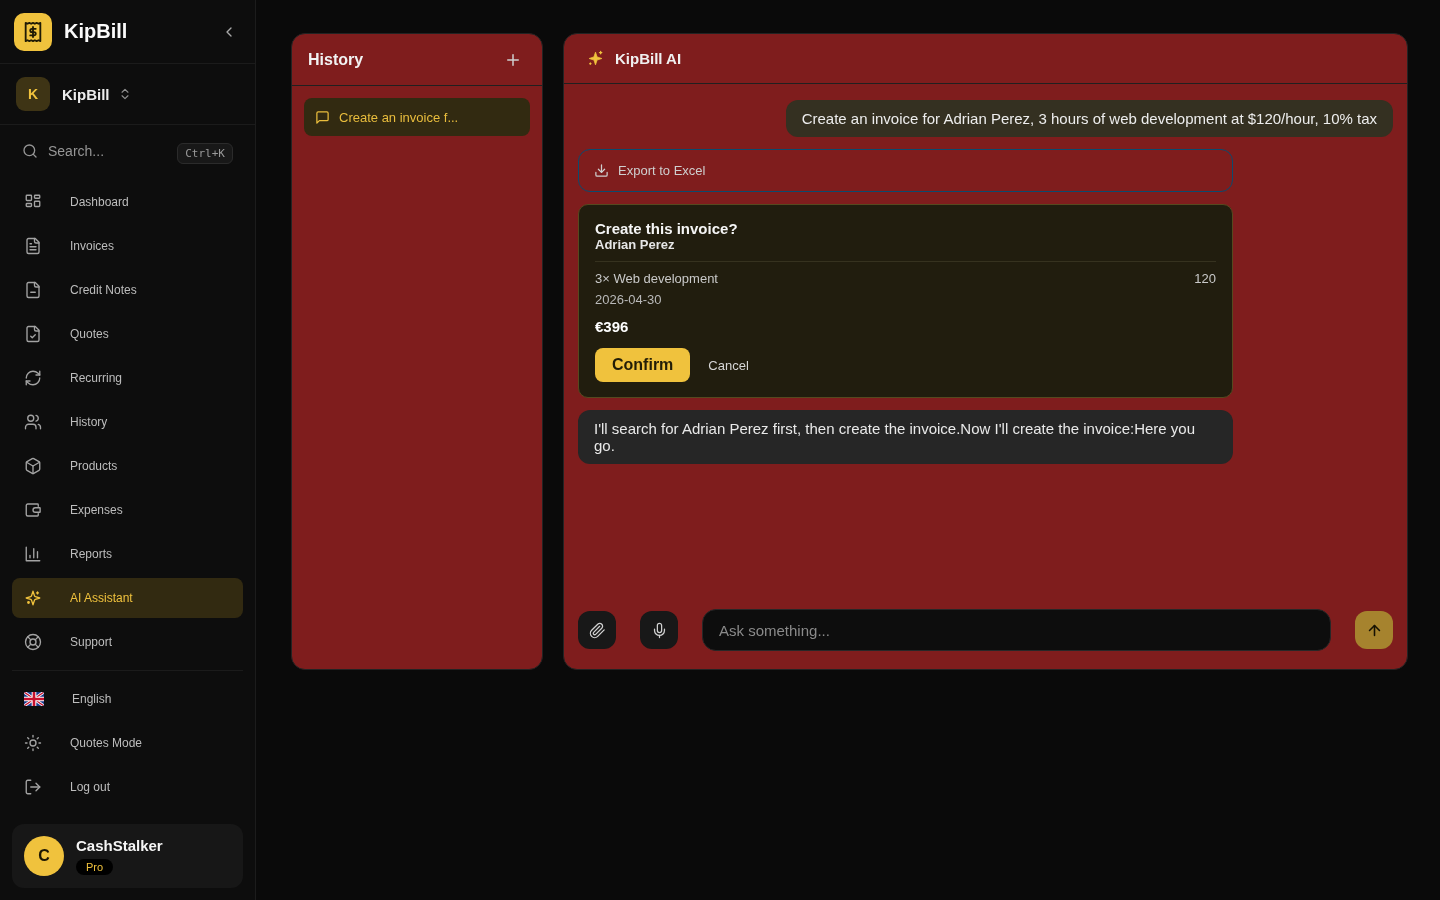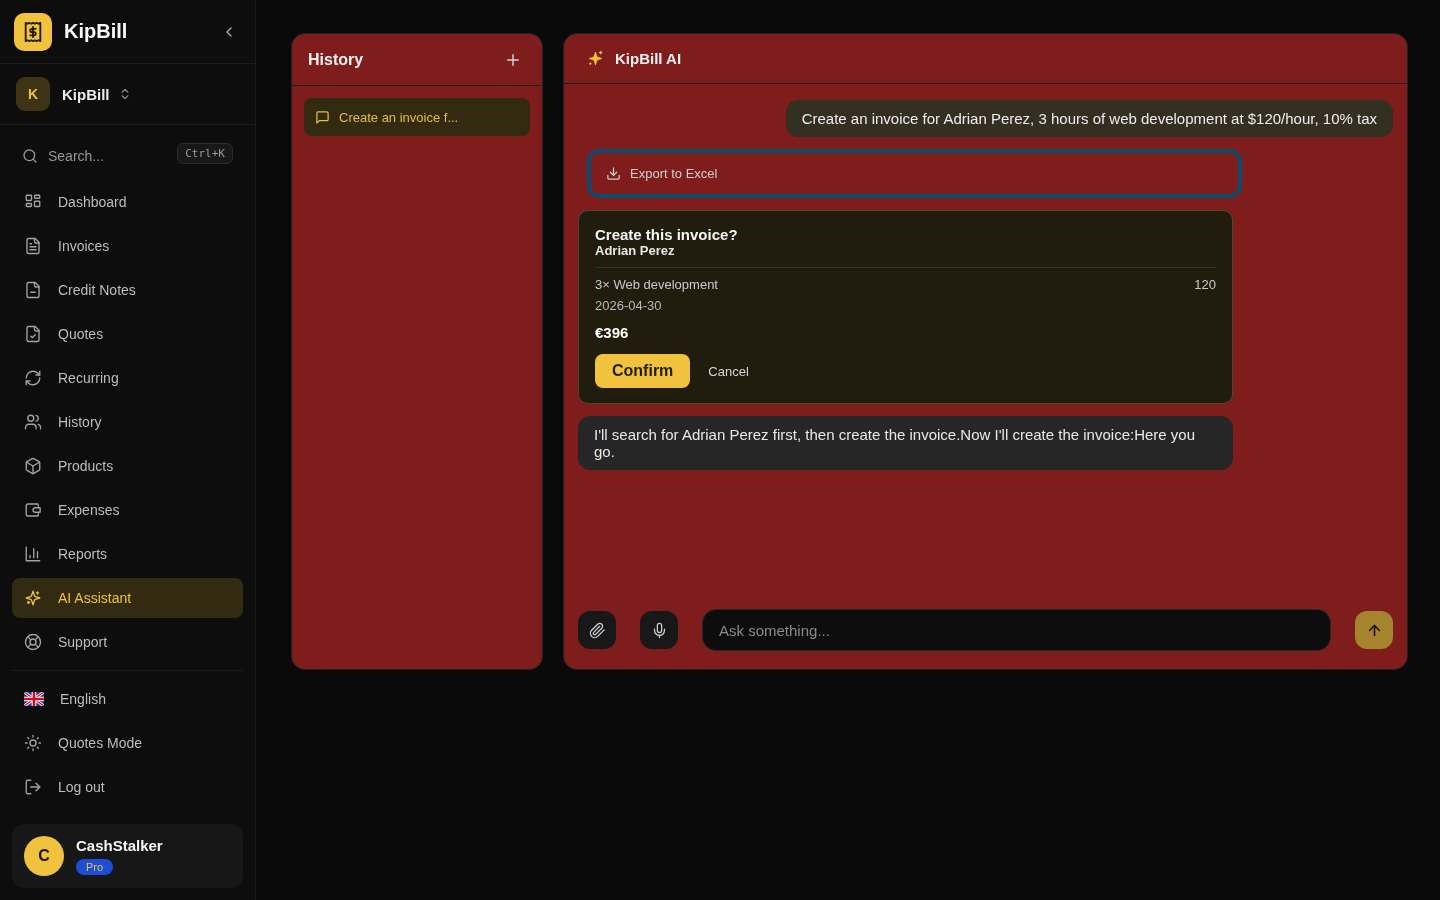--- a/index.html
+++ b/index.html
@@ -17,40 +17,40 @@
   .app-title { margin-left:12px; font-size:20px; font-weight:bold; color:#fafafa; }
   .collapse-btn { margin-left:auto; color:#a8a8a8; background:none; border:none;
     cursor:pointer; display:flex; align-items:center; padding:4px; }
   .sb-workspace { height:61px; display:flex; align-items:center; padding:0 16px;
     border-bottom:1px solid #1b1b1b; cursor:pointer; }
   .ws-avatar { width:34px; height:34px; border-radius:9px; background:#3e3415;
     color:#f0c23d; font-weight:bold; font-size:14px; display:flex;
     align-items:center; justify-content:center; }
   .ws-name { margin-left:12px; font-size:15px; font-weight:600; color:#ececec; }
   .ws-caret { margin-left:8px; color:#8f8f8f; display:flex; }
-  .sb-search { margin:12px 14px 6px; display:flex; align-items:flex-end; gap:10px;
+  .sb-search { margin:12px 14px 6px; display:flex; align-items:flex-start; gap:10px;
     color:#969696; font-size:14px; padding:6px 8px; border-radius:8px; cursor:pointer; }
   .kbd { margin-left:auto; font-family:"DejaVu Sans Mono", monospace; font-size:11px;
     color:#9a9a9a; background:#181818; border:1px solid #2b2b2b; border-radius:6px;
     padding:3px 7px; }
   .sb-nav { padding:6px 12px 0; }
   .nav-item { height:40px; margin-bottom:4px; border-radius:8px; display:flex;
-    align-items:center; gap:16px; padding:0 12px; color:#bdbdbd; font-size:14px;
+    align-items:center; gap:28px; padding:0 12px; color:#bdbdbd; font-size:12px;
     cursor:pointer; }
   .nav-item .ic { color:#a3a3a3; display:flex; }
   .nav-item.active { background:#322a11; color:#f0c23d; }
   .nav-item.active .ic { color:#f0c23d; }
   .sb-divider { border-top:1px solid #1b1b1b; margin:8px 0 8px; }
   .sb-user { margin:12px; margin-top:auto; background:#171717; border-radius:12px;
     padding:12px; display:flex; align-items:center; gap:12px; cursor:pointer; }
   .user-avatar { width:40px; height:40px; border-radius:50%; background:#f0c23d;
     color:#1b1603; font-weight:bold; font-size:16px; display:flex; align-items:center;
     justify-content:center; }
   .user-name { font-size:15px; font-weight:bold; color:#f5f5f5; }
-  .plan-badge { display:inline-block; margin-top:5px; background:#1d4ed8; color:#f0c23d;
+  .plan-badge { display:inline-block; margin-top:5px; background:#000000; color:#f0c23d;
     font-size:11px; padding:2px 10px; border-radius:999px; }
   .flag { width:20px; height:14px; border-radius:2px; overflow:hidden; display:block; }
 
   
   .main { flex:1; display:flex; gap:20px; padding:33px 32px 34px 35px; background:#0a0a0a; }
   .panel { background:#7f1d1d; border:1px solid #232323; border-radius:14px;
     display:flex; flex-direction:column; overflow:hidden; }
 
   
   .history { width:252px; min-width:252px; }
@@ -68,23 +68,23 @@
   
   .chat { flex:1; }
   .chat-header { height:50px; display:flex; align-items:center; gap:10px; padding:0 22px;
     border-bottom:1px solid #202020; }
   .chat-title { font-size:15px; font-weight:bold; color:#f0f0f0; }
   .messages { flex:1; padding:16px 14px 0 14px; display:flex; flex-direction:column;
     gap:12px; overflow:hidden; }
   .msg-user-row { display:flex; justify-content:flex-end; }
   .bubble-user { background:#343021; border-radius:12px; padding:10px 16px; font-size:15px;
     color:#ededed; max-width:85%; }
-  .tool-export { width:655px; border:4px solid #0c4a6e; border-radius:12px;
+  .tool-export { width:655px; border:1px solid #0c4a6e; border-radius:12px;
     padding:13px 15px; display:flex; align-items:center; gap:9px; color:#cfcfcf;
-    font-size:13px; cursor:pointer;margin-left:9px; }
+    font-size:13px; cursor:pointer; }
   .invoice-card { width:655px; background:#211d0e; border:1px solid #56491f;
     border-radius:10px; padding:15px 16px; }
   .ic-title { font-size:15px; font-weight:bold; color:#f5f5f5; }
   .ic-client { font-size:13px; font-weight:bold; color:#e6e6e6; padding-bottom:9px;
     border-bottom:1px solid #36321f; margin-bottom:9px; }
   .ic-row { display:flex; justify-content:space-between; font-size:13px; color:#c9c9c9;
     margin-bottom:6px; }
   .ic-date { font-size:13px; color:#b9b9b9; margin-bottom:11px; }
   .ic-total { font-size:15px; font-weight:bold; color:#ffffff; margin-bottom:13px; }
   .ic-actions { display:flex; align-items:center; gap:18px; }

